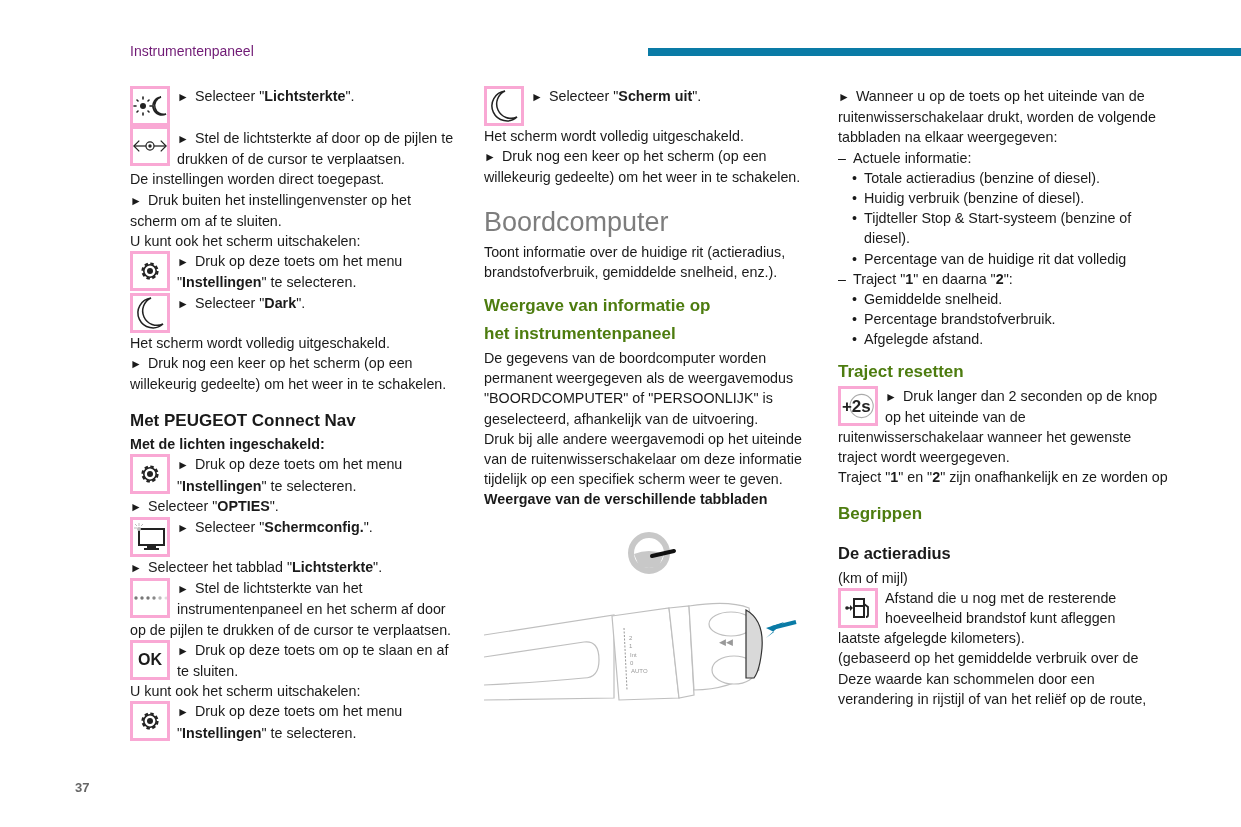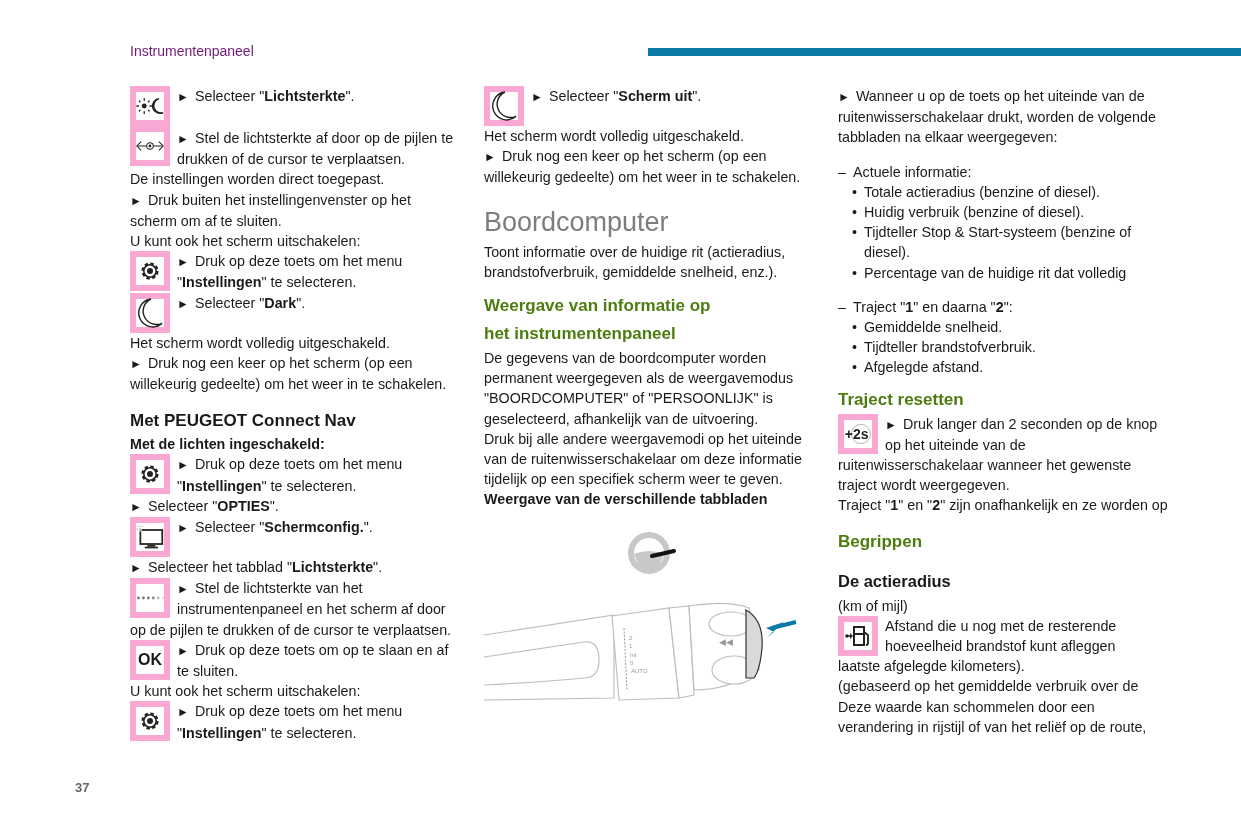--- a/index.html
+++ b/index.html
@@ -12,31 +12,31 @@
   .col { position:absolute; top:86px; font-size:14.3px; line-height:20.2px; }
   .col1 { left:130px; width:340px; }
   .col2 { left:484px; width:320px; }
   .col3 { left:838px; width:340px; }
 
   .line { white-space:nowrap; }
   .arrow { font-size:12px; margin-right:6px; }
   b { font-weight:bold; }
 
   .iconrow { position:relative; min-height:40px; }
-  .iconbox { position:absolute; left:0; top:0; width:40px; height:40px; border:6px solid #f9a8d4;
+  .iconbox { position:absolute; left:0; top:0; width:40px; height:40px; border:3px solid #f9a8d4;
              box-sizing:border-box; background:#fff; display:flex; align-items:center; justify-content:center; }
   .iconrow .txt { margin-left:47px; }
 
   .h-light { font-size:27px; color:#7d7d7d; font-weight:normal; line-height:32px; margin:18px 0 4px 0; }
   .h-big { font-size:17px; font-weight:bold; line-height:28px; margin:10px 0 0 0; color:#4d7c0f; }
   .h-mid { font-size:17px; font-weight:bold; line-height:22px; margin:16px 0 2px 0; }
   .h-small { font-size:16.5px; font-weight:bold; line-height:22px; margin:14px 0 4px 0; }
   .bold-line { font-weight:bold; }
 
-  .dash { padding-left:0;margin-top:14px; }
+  .dash { padding-left:0; }
   .dash .d { display:inline-block; width:15px; }
   .bul { padding-left:14px; }
   .bul .b { display:inline-block; width:12px; }
   .bul.cont { padding-left:26px; }
 
   .illus { position:absolute; left:484px; top:530px; width:320px; height:180px; }
 </style>
 </head>
 <body>
 
@@ -240,21 +240,21 @@
   <div class="line">ruitenwisserschakelaar drukt, worden de volgende</div>
   <div class="line">tabbladen na elkaar weergegeven:</div>
   <div class="line dash"><span class="d">–</span><span>Actuele informatie:</span></div>
   <div class="line bul"><span class="b">•</span><span>Totale actieradius (benzine of diesel).</span></div>
   <div class="line bul"><span class="b">•</span><span>Huidig verbruik (benzine of diesel).</span></div>
   <div class="line bul"><span class="b">•</span><span>Tijdteller Stop &amp; Start-systeem (benzine of</span></div>
   <div class="line bul cont">diesel).</div>
   <div class="line bul"><span class="b">•</span><span>Percentage van de huidige rit dat volledig</span></div>
   <div class="line dash"><span class="d">–</span><span>Traject "</span><b>1</b><span>" en daarna "</span><b>2</b><span>":</span></div>
   <div class="line bul"><span class="b">•</span><span>Gemiddelde snelheid.</span></div>
-  <div class="line bul"><span class="b">•</span><span>Tijdteller brandstofverbruik.</span></div>
+  <div class="line bul"><span class="b">•</span><span>Percentage brandstofverbruik.</span></div>
   <div class="line bul"><span class="b">•</span><span>Afgelegde afstand.</span></div>
   <div class="h-big" style="margin-top:8px">Traject resetten</div>
   <div class="iconrow">
     <div class="iconbox">
       <svg width="38" height="30" viewBox="0 0 38 30">
           <circle cx="23" cy="15" r="13" fill="none" stroke="#aaa" stroke-width="1.2"></circle>
           <text x="1" y="22" font-family="Liberation Sans, sans-serif" font-size="19" font-weight="bold" fill="#222">+2s</text>
         </svg>
     </div>
     <div class="txt line"><span class="arrow">►</span><span>Druk langer dan 2 seconden op de knop</span></div>

